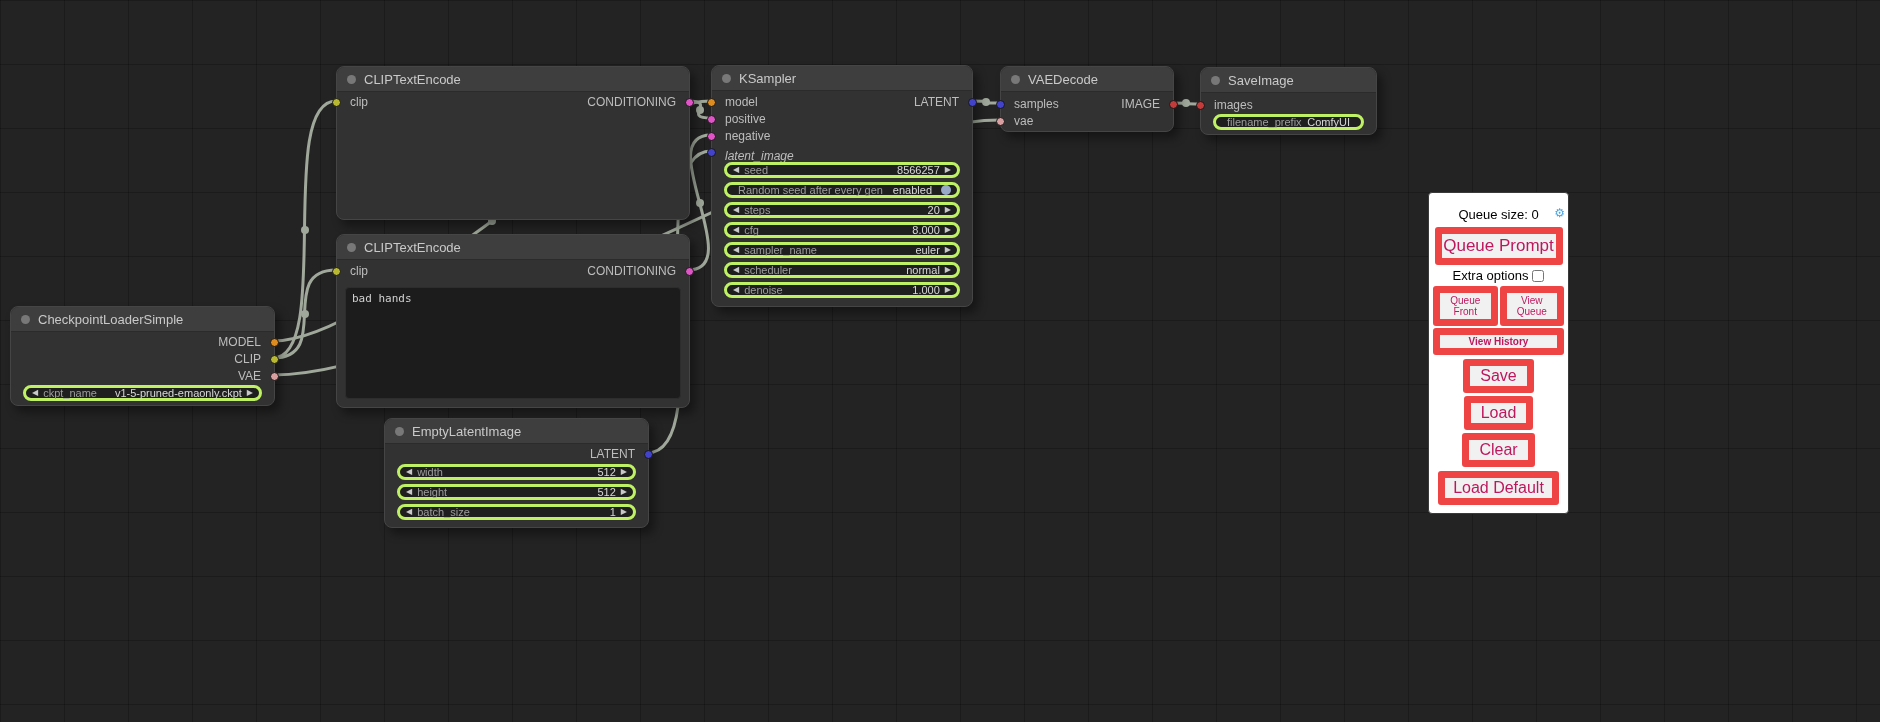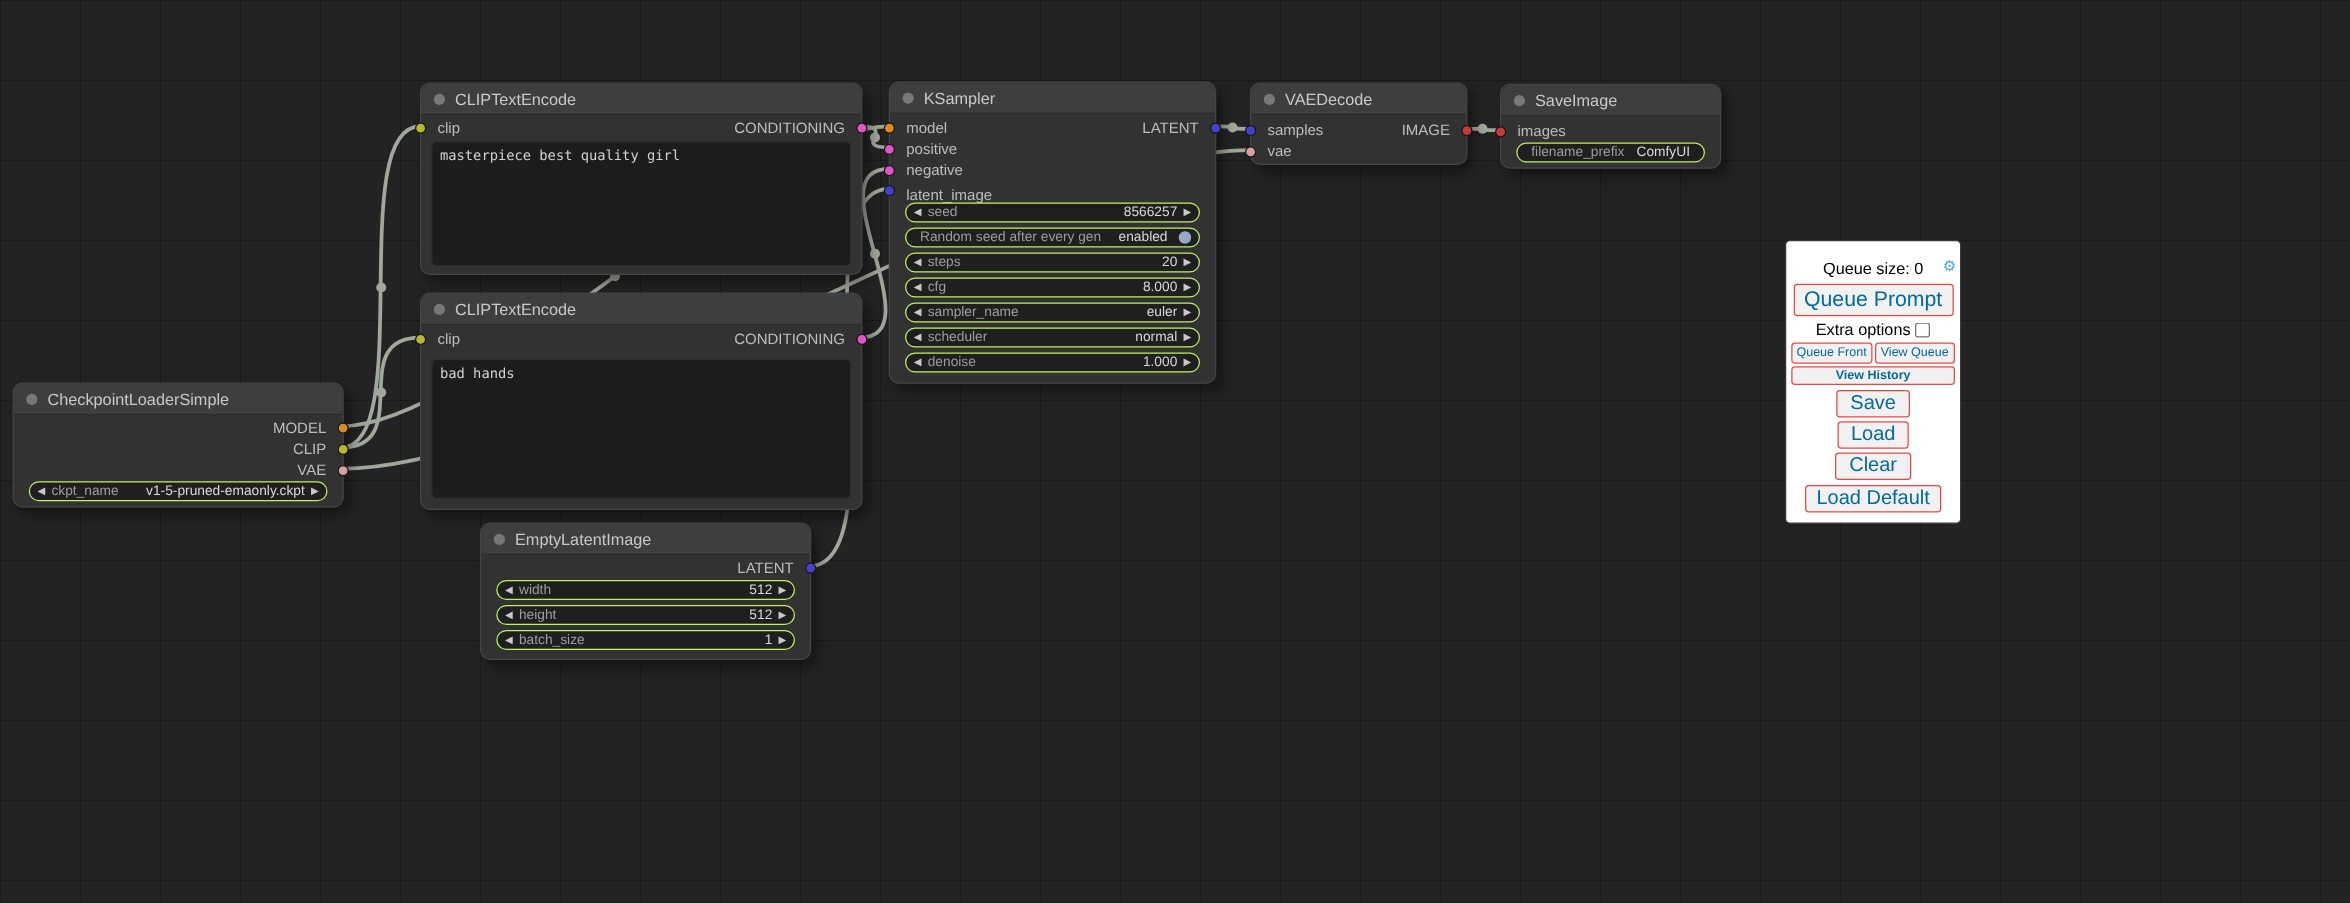--- a/index.html
+++ b/index.html
@@ -27,21 +27,21 @@
   .tdot{width:9px;height:9px;border-radius:50%;background:#787878;flex:none;}
   .srow{position:absolute;height:16px;line-height:16px;font-size:12px;color:#bdbdbd;white-space:nowrap;}
   .srow.lft{left:13px;}
   .srow.rgt{right:13px;text-align:right;}
   .sdot{position:absolute;width:9px;height:9px;border-radius:50%;border:1px solid #161616;box-sizing:border-box;}
   .sdot.in{left:-5px;}
   .sdot.out{right:-5px;}
 
   .widget{
     position:absolute;left:12px;right:12px;height:16px;box-sizing:border-box;
-    background:#1f1f1f;border:1px solid #bef264;border-radius:9px;
+    background:#1f1f1f;border:3px solid #bef264;border-radius:9px;
     display:flex;align-items:center;padding:0 6px;font-size:11px;white-space:nowrap;
   }
   .arrow{color:#c8c8c8;font-size:8px;line-height:14px;flex:none;}
   .wname{color:#9d9d9d;margin-left:5px;}
   .wval{margin-left:auto;color:#d8d8d8;margin-right:5px;}
   .toggle{width:10px;height:10px;border-radius:50%;background:#97a9c6;flex:none;margin-left:4px;}
 
   .ta{
     position:absolute;left:8px;right:8px;background:#1c1c1c;border:1px solid #2d2d2d;
     border-radius:4px;color:#d2d2d2;font-family:"DejaVu Sans Mono",monospace;
@@ -50,21 +50,21 @@
 
   .menu{
     position:absolute;left:1428px;top:192px;width:141px;box-sizing:border-box;
     background:#ffffff;border:1px solid #3a3a3a;border-radius:4px;
     color:#000;text-align:center;padding:2px 4px 8px;
   }
   .qsize{position:relative;font-size:13px;padding:2px 0 3px;margin-top:10px;}
   .gear{position:absolute;right:-1px;top:1px;font-size:12px;color:#4aa6e8;cursor:pointer;}
   .menu button{
     font-family:"Liberation Sans",sans-serif;background:#f1f1f1;
-    border:1px solid #ef4444;border-radius:3px;color:#0369a1;cursor:pointer;
+    border:7px solid #ef4444;border-radius:3px;color:#be185d;cursor:pointer;
   }
   .btn-big{display:block;font-size:17px;width:128px;margin:2px auto 3px;padding:2px 0;}
   .extra{display:flex;align-items:center;justify-content:center;gap:4px;font-size:13px;margin:2px 0 3px;}
   .extra input{width:12px;height:12px;margin:0;}
   .row2{display:flex;gap:2px;margin:0 0 2px;}
   .btn-sm{flex:1;font-size:10px;padding:2px 0;}
   .btn-hist{display:block;width:100%;font-size:10px;padding:1px 0;margin:0 0 4px;font-weight:bold;}
   .btn-med{display:block;font-size:16px;margin:3px auto;padding:1px 10px;}
   .btn-wide{display:block;font-size:16px;margin:4px auto 0;padding:1px 8px;}
 </style>
@@ -115,21 +115,20 @@
 
   <div class="node" style="left:336px;top:66px;width:352px;height:152px;">
     <div class="ntitle">
       <span class="tdot"></span>
       <span>CLIPTextEncode</span>
     </div>
     <span class="sdot in" style="top: 31px; background: rgb(184, 184, 50);"></span>
     <div class="srow lft" style="top:27px;">clip</div>
     <span class="sdot out" style="top: 31px; background: rgb(224, 84, 200);"></span>
     <div class="srow rgt" style="top:27px;">CONDITIONING</div>
-    <textarea class="ta" style="top: 46px; height: 100px;">masterpiece best quality girl</textarea>
   </div>
 
   <div class="node" style="left:336px;top:234px;width:352px;height:172px;">
     <div class="ntitle">
       <span class="tdot"></span>
       <span>CLIPTextEncode</span>
     </div>
     <span class="sdot in" style="top: 32px; background: rgb(184, 184, 50);"></span>
     <div class="srow lft" style="top:28px;">clip</div>
     <span class="sdot out" style="top: 32px; background: rgb(224, 84, 200);"></span>
@@ -169,21 +168,21 @@
       <span class="tdot"></span>
       <span>KSampler</span>
     </div>
     <span class="sdot in" style="top: 32px; background: rgb(221, 140, 34);"></span>
     <div class="srow lft" style="top:28px;">model</div>
     <span class="sdot in" style="top: 49px; background: rgb(224, 84, 200);"></span>
     <div class="srow lft" style="top:45px;">positive</div>
     <span class="sdot in" style="top: 66px; background: rgb(224, 84, 200);"></span>
     <div class="srow lft" style="top:62px;">negative</div>
     <span class="sdot in" style="top: 82px; background: rgb(67, 67, 201);"></span>
-    <div class="srow lft" style="top:82px;">latent_image</div>
+    <div class="srow lft" style="top:82px;font-style:italic;">latent_image</div>
     <span class="sdot out" style="top: 32px; background: rgb(67, 67, 201);"></span>
     <div class="srow rgt" style="top:28px;">LATENT</div>
 
     <div class="widget" style="top:96px;">
       <span class="arrow">◀</span>
       <span class="wname">seed</span>
       <span class="wval">8566257</span>
       <span class="arrow">▶</span>
     </div>
     <div class="widget" style="top:116px;align-items:center;">

